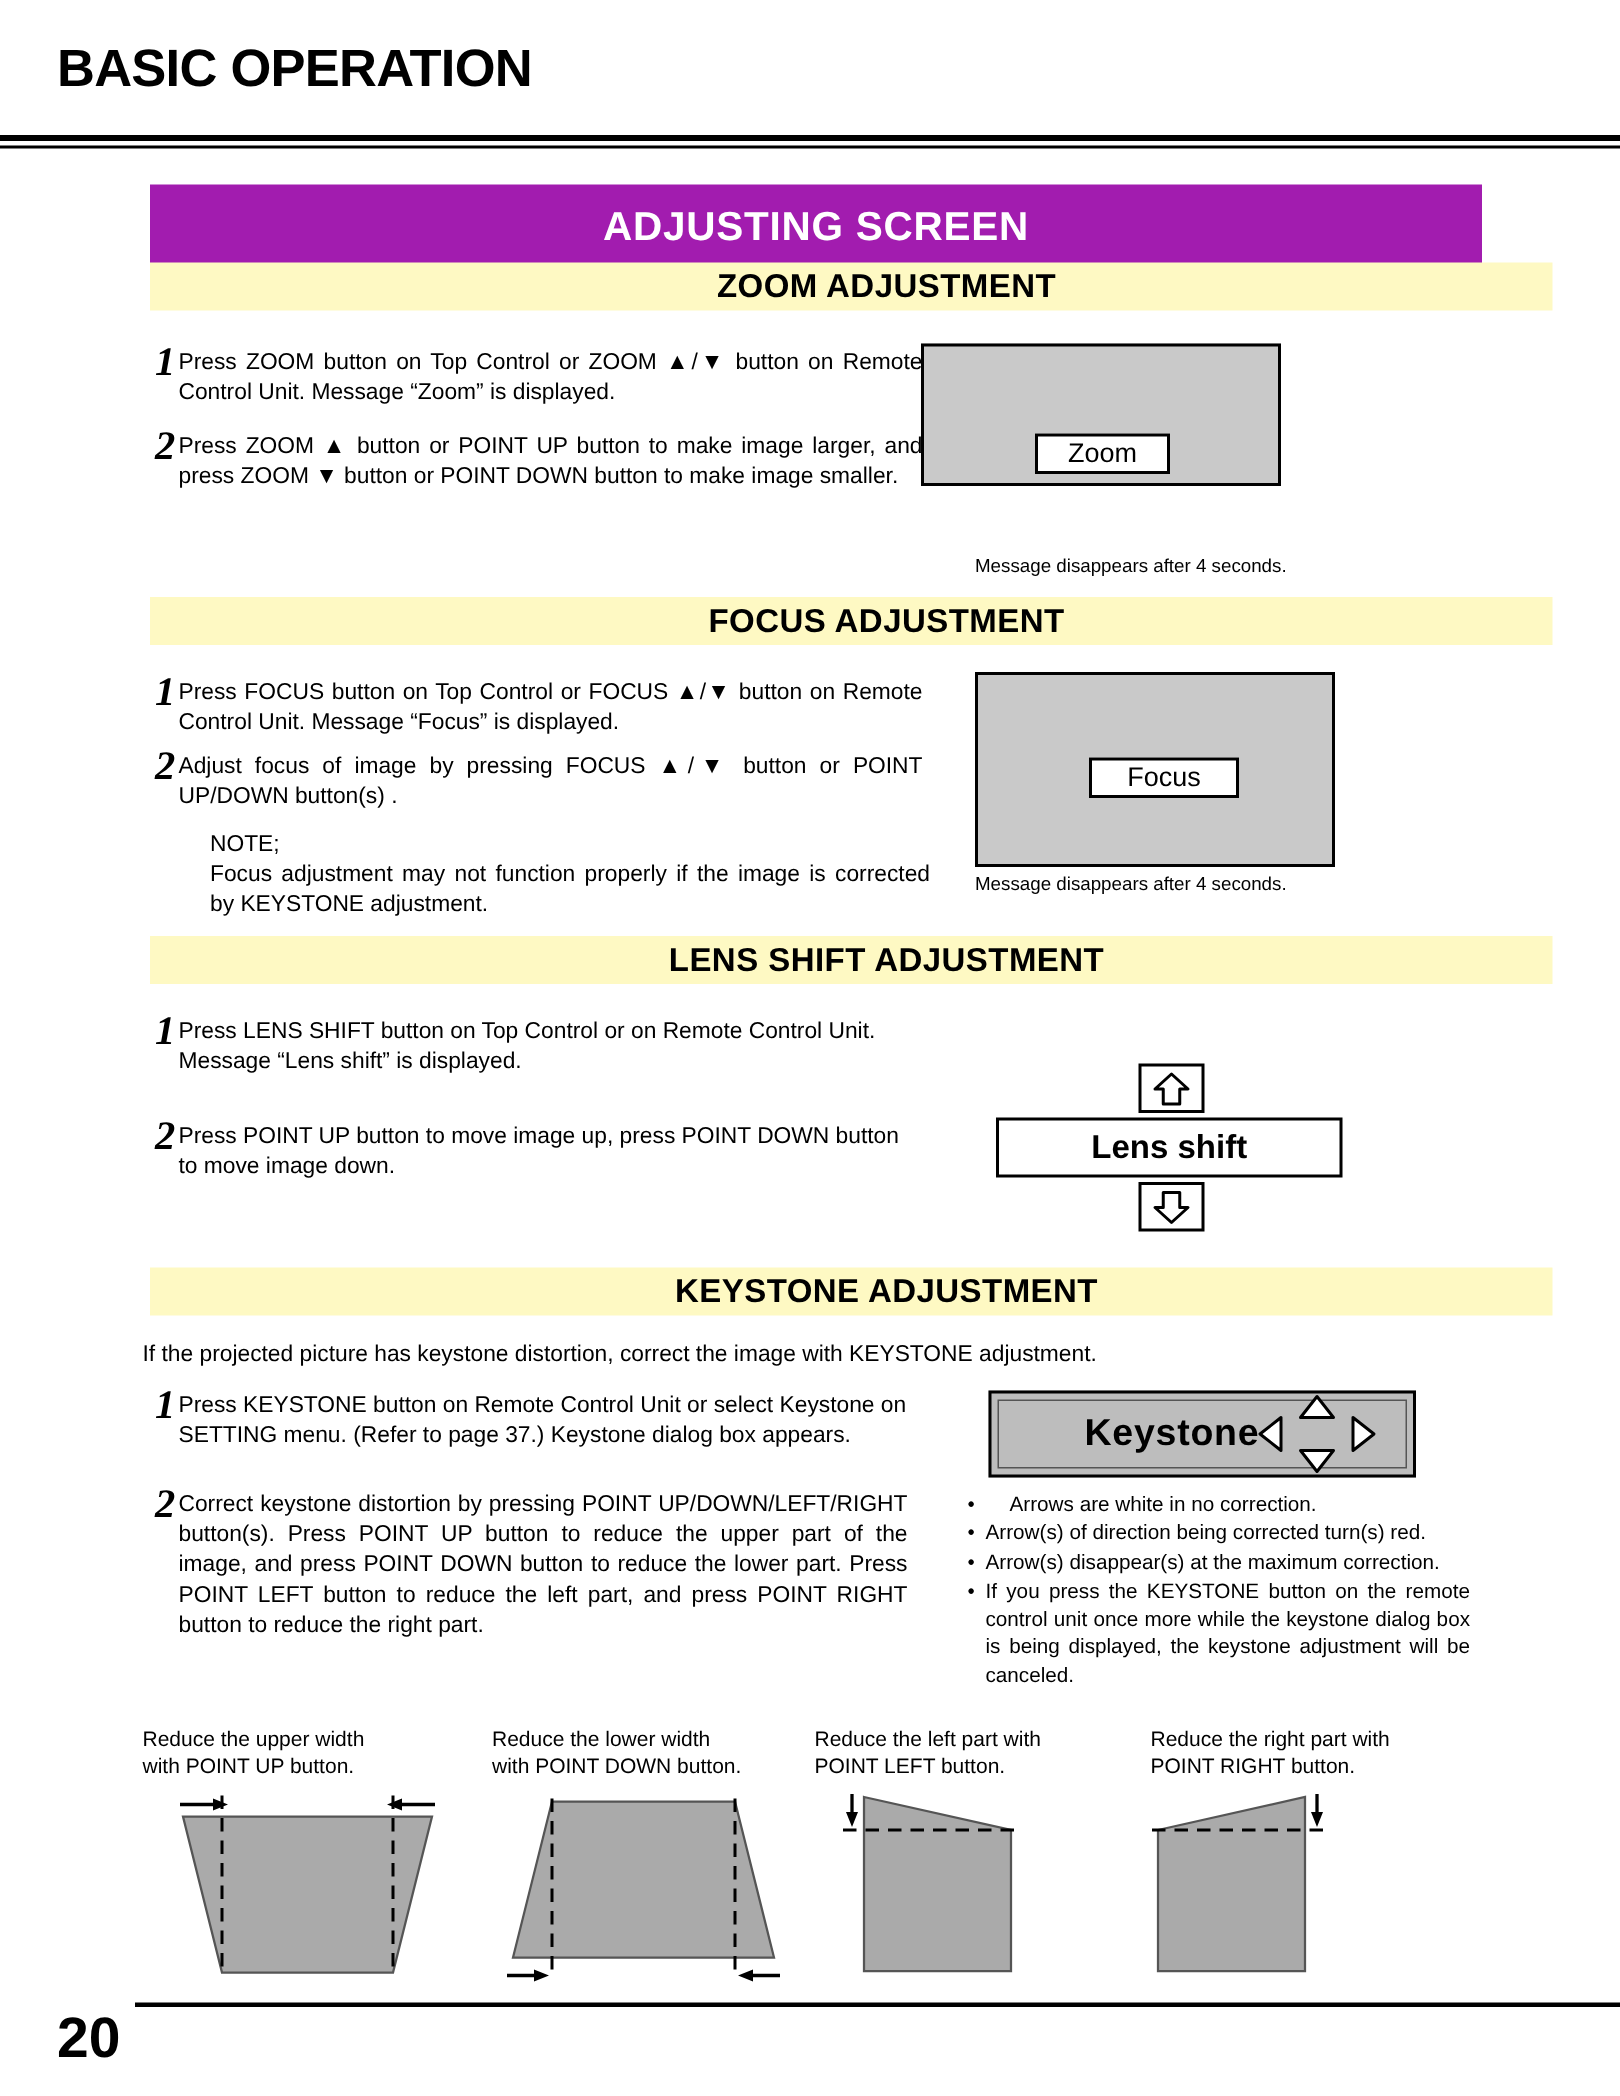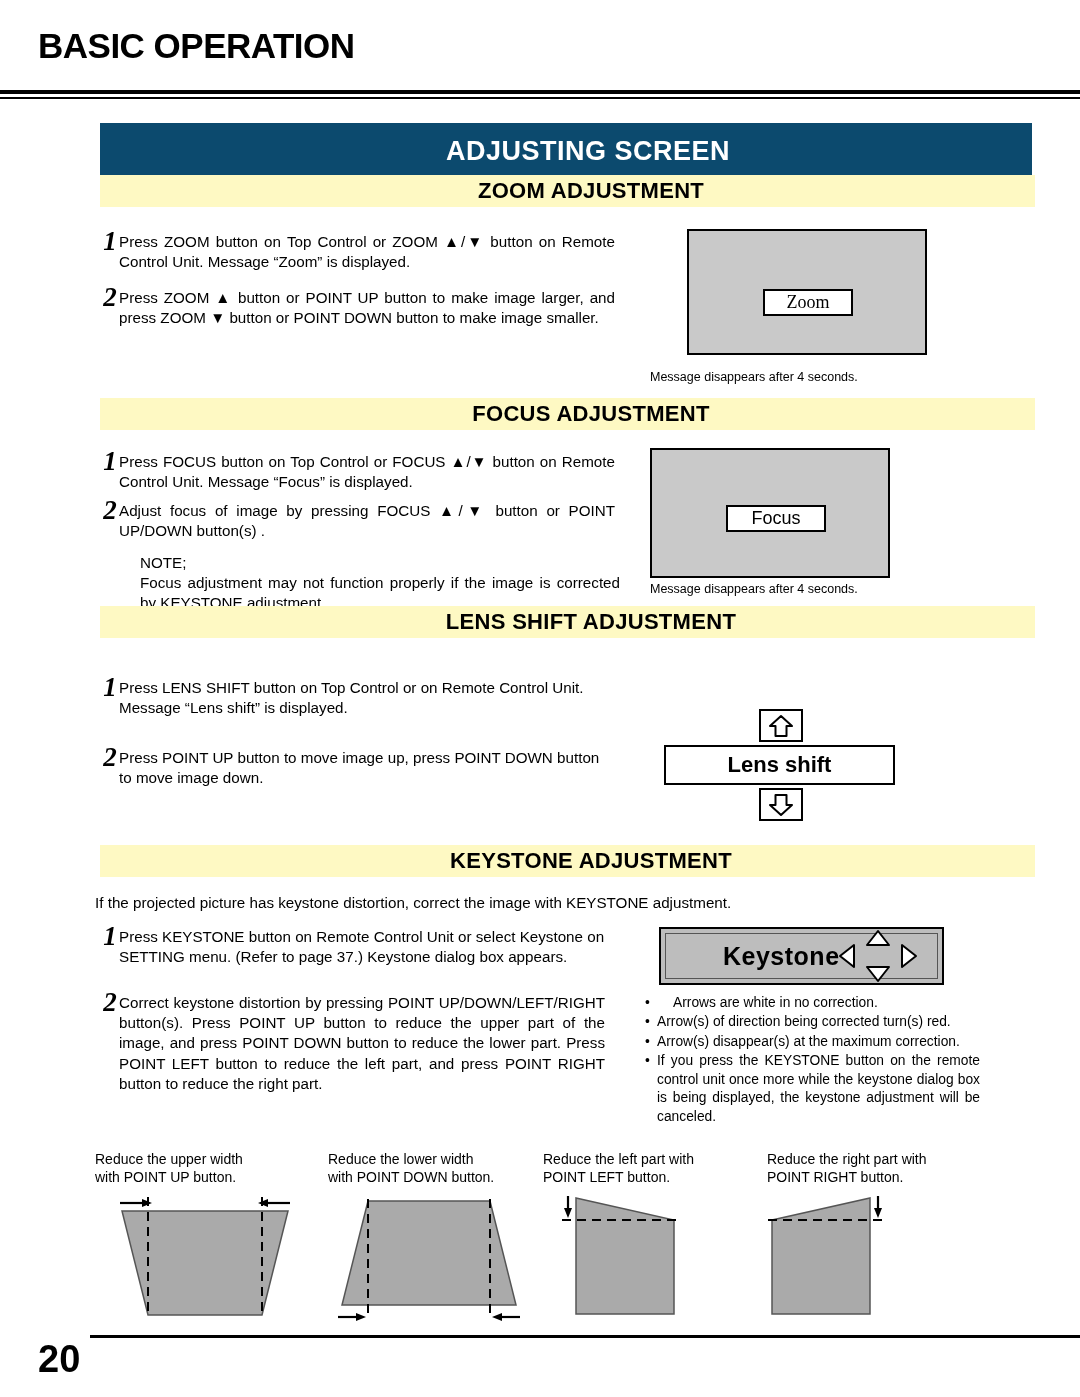--- a/index.html
+++ b/index.html
@@ -40,29 +40,28 @@
     left: 0; top: 97px;
     width: 1080px; height: 2px;
     background: #000;
   }
 
   
   .banner {
     position: absolute;
     left: 100px; top: 123px;
     width: 888px; height: 56px;
-    background: #0c4a6e;
+    background: #a21caf;
     color: #fff;
     font-size: 27px;
     font-weight: bold;
     letter-spacing: 0.5px;
     display: flex;
     align-items: center;
     justify-content: center;
-    padding-left: 44px;
   }
 
   
   .sec-bar {
     position: absolute;
     left: 100px;
     width: 888px; height: 32px;
     background: #fef9c3;
     font-size: 22px;
     font-weight: bold;
@@ -235,21 +234,21 @@
 <div class="step" style="left:95px; top:232px; width:520px;">
   <div class="step-num">1</div>
   <div class="step-body justify">Press ZOOM button on Top Control or ZOOM ▲/▼ button on Remote Control Unit.  Message “Zoom” is displayed.</div>
 </div>
 
 <div class="step" style="left:95px; top:288px; width:520px;">
   <div class="step-num">2</div>
   <div class="step-body justify">Press ZOOM ▲ button or POINT UP button to make image larger, and press ZOOM ▼ button or POINT DOWN button to make image smaller.</div>
 </div>
 
-<div class="osd-screen" style="left:687px; top:229px; width:240px; height:126px;font-family:Liberation Serif, serif;">
+<div class="osd-screen" style="left:614px; top:229px; width:240px; height:95px;">
   <div class="osd-msg" style="left:74px; top:58px; width:90px; height:27px;">Zoom</div>
 </div>
 <div class="caption" style="left:650px; top:370px; width:300px;">Message disappears after 4 seconds.</div>
 
 <div class="sec-bar" style="top:398px;">FOCUS ADJUSTMENT</div>
 
 <div class="step" style="left:95px; top:452px; width:520px;">
   <div class="step-num">1</div>
   <div class="step-body justify">Press FOCUS button on Top Control or FOCUS ▲/▼ button on Remote Control Unit.  Message “Focus” is displayed.</div>
 </div>
@@ -260,21 +259,21 @@
 </div>
 
 <div class="plain-text" style="left:140px; top:553px; width:480px;">NOTE;</div>
 <div class="plain-text justify" style="left:140px; top:573px; width:480px;">Focus adjustment may not function properly if the image is corrected by KEYSTONE adjustment.</div>
 
 <div class="osd-screen" style="left:650px; top:448px; width:240px; height:130px;">
   <div class="osd-msg" style="left:74px; top:55px; width:100px; height:27px;">Focus</div>
 </div>
 <div class="caption" style="left:650px; top:582px; width:300px;">Message disappears after 4 seconds.</div>
 
-<div class="sec-bar" style="top:606px;">LENS SHIFT ADJUSTMENT</div>
+<div class="sec-bar" style="top:624px;">LENS SHIFT ADJUSTMENT</div>
 
 <div class="step" style="left:95px; top:678px; width:520px;">
   <div class="step-num">1</div>
   <div class="step-body">Press LENS SHIFT button on Top Control or on Remote Control Unit. Message “Lens shift” is displayed.</div>
 </div>
 
 <div class="step" style="left:95px; top:748px; width:520px;">
   <div class="step-num">2</div>
   <div class="step-body">Press POINT UP button to move image up, press POINT DOWN button to move image down.</div>
 </div>

